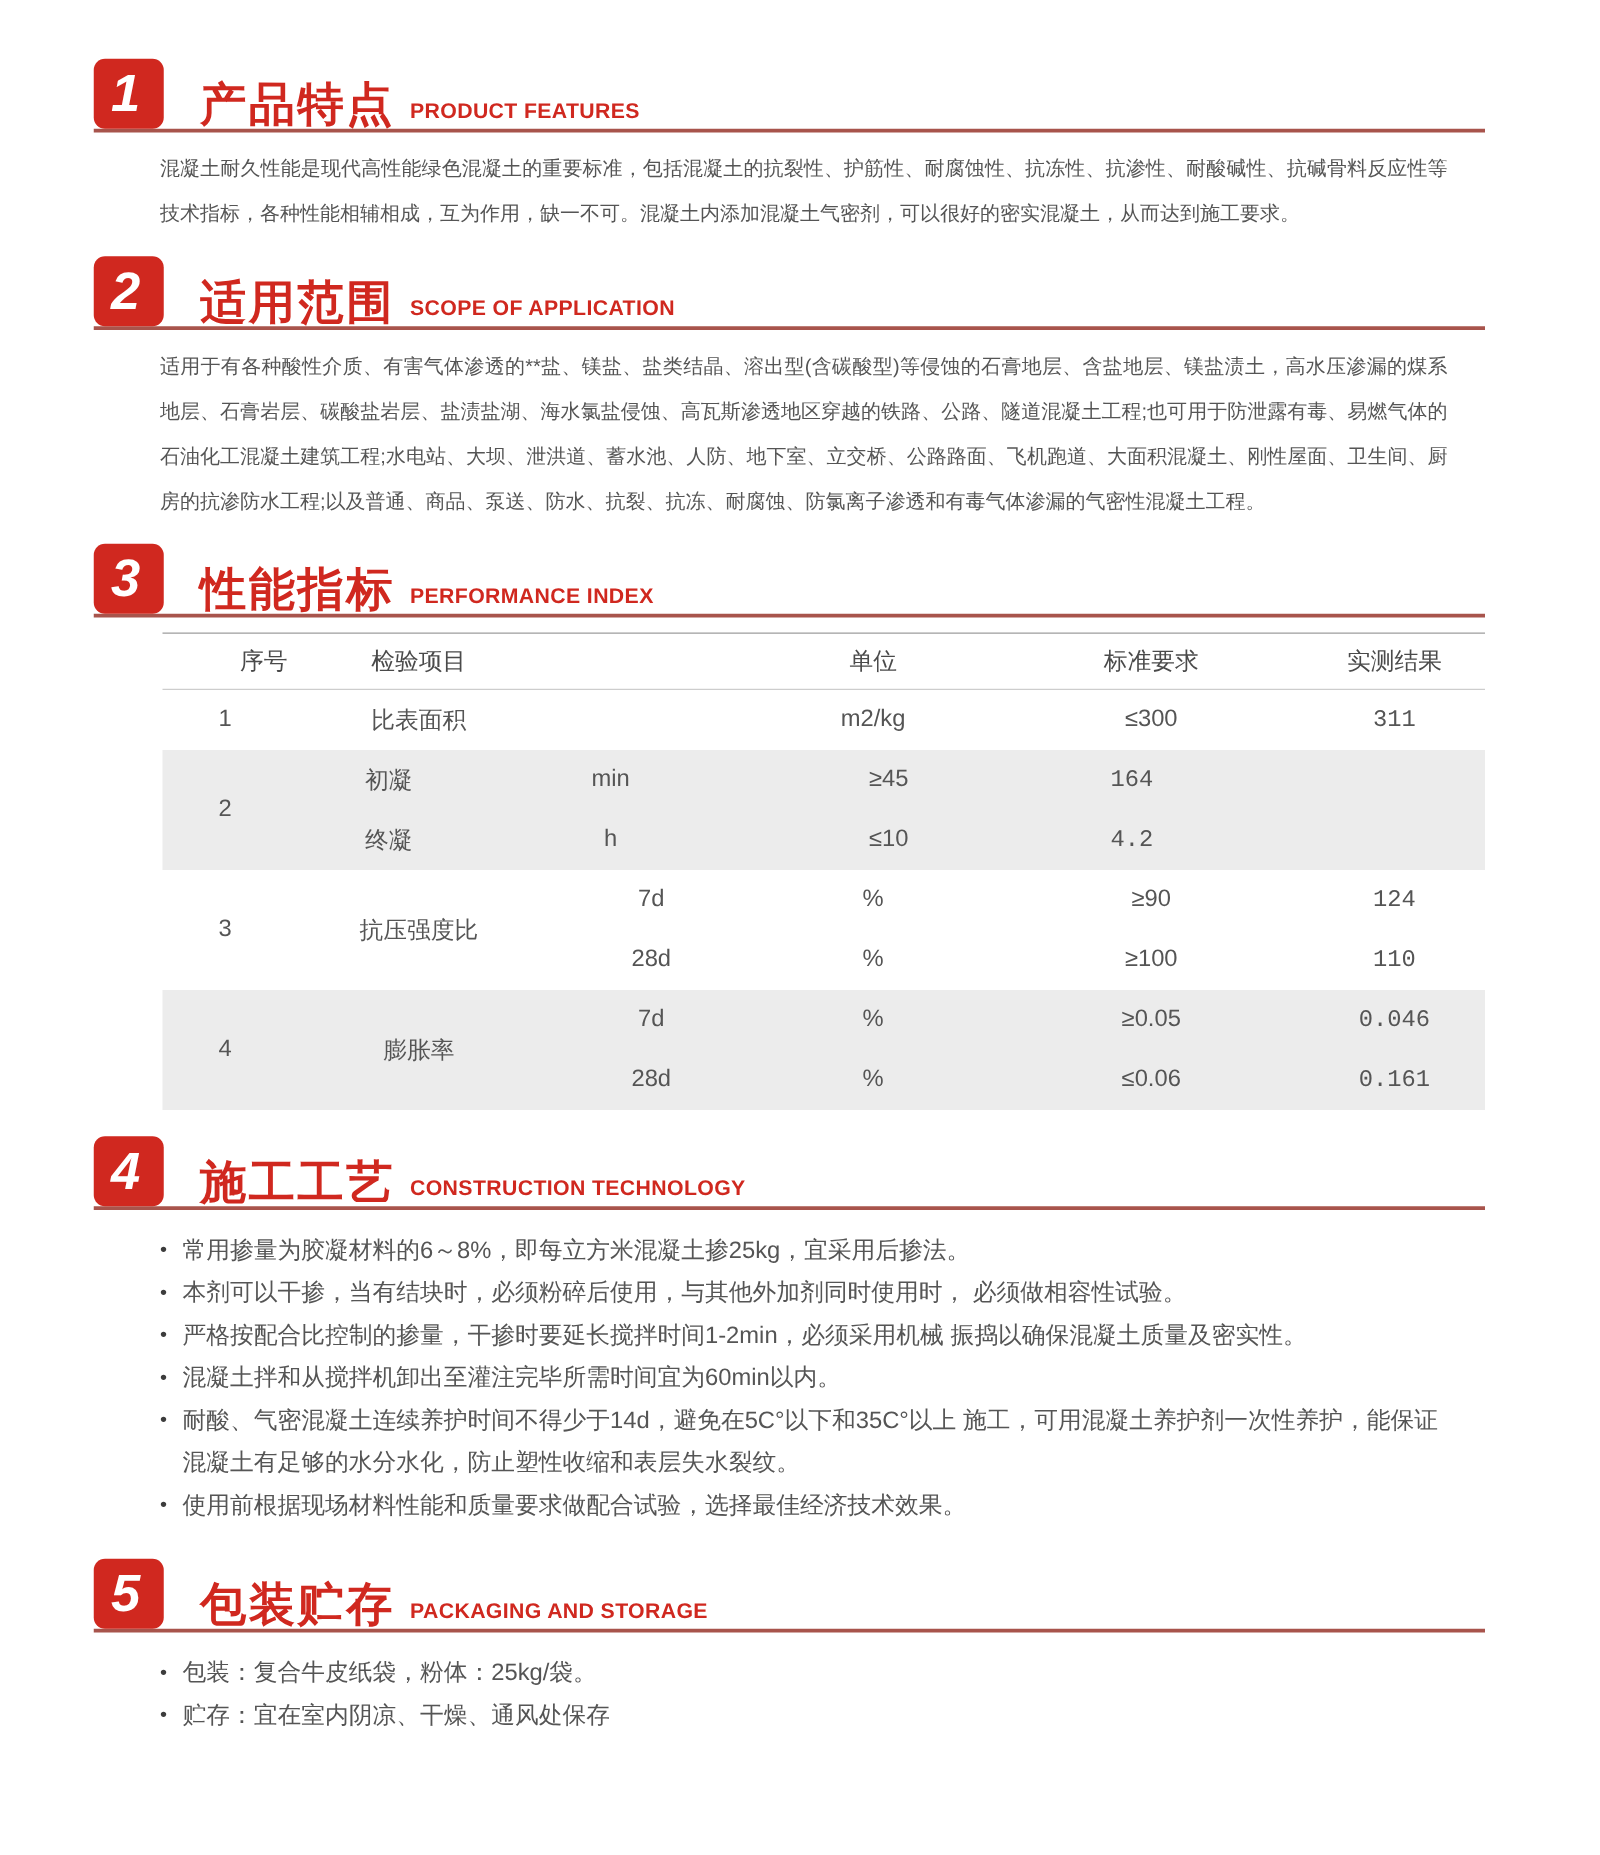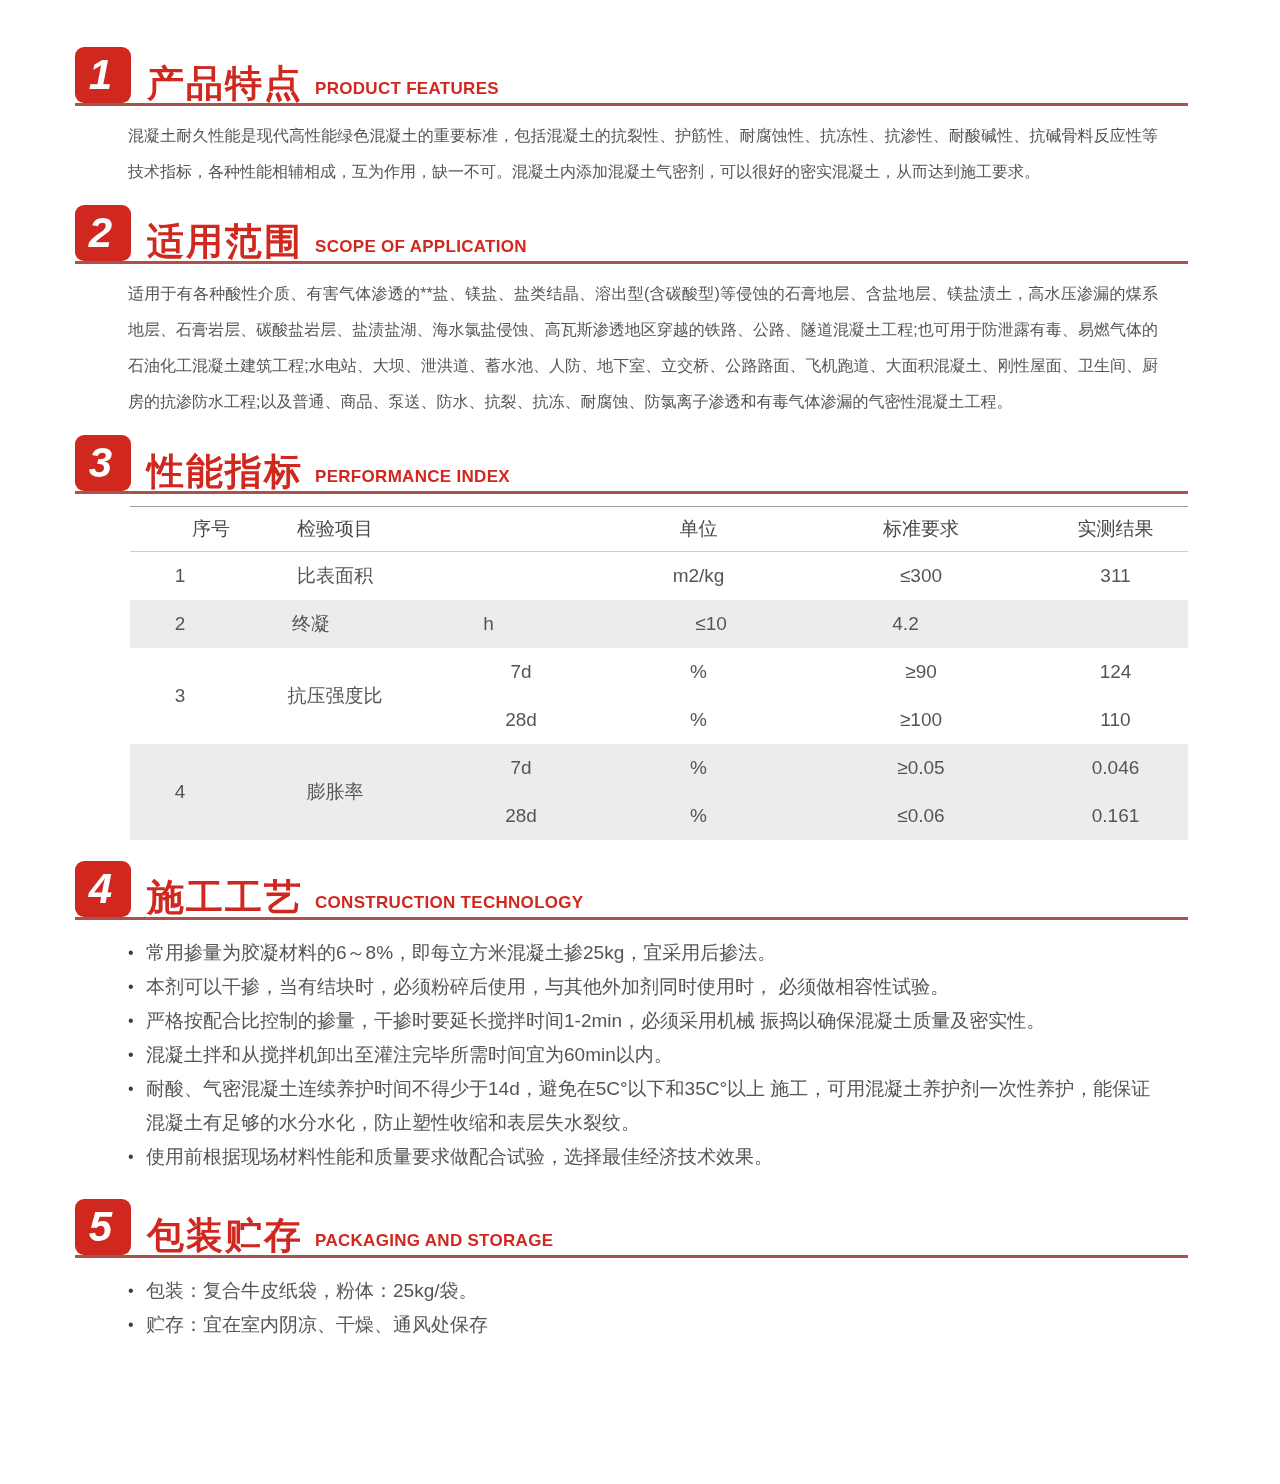--- a/index.html
+++ b/index.html
@@ -21,21 +21,21 @@
   .badge {
     width: 56px; height: 56px; flex: 0 0 56px;
     background: var(--accent, #d0281f);
     border-radius: 9px;
     color: #fff; font-size: 42px; font-weight: bold; font-style: italic;
     display: flex; align-items: center; justify-content: center;
     padding-right: 5px; line-height: 1;
   }
   .sec-title {
     font-size: 37px; font-weight: bold; color: var(--accent, #d0281f);
-    margin-left: 16px; margin-bottom: 1px; line-height: 1; letter-spacing: 2px;
+    margin-left: 29px; margin-bottom: 1px; line-height: 1; letter-spacing: 2px;
   }
   .sec-sub {
     font-size: 17px; font-weight: bold; color: var(--accent, #d0281f);
     margin-left: 12px; margin-bottom: 4px; letter-spacing: 0.3px;
   }
 
   .para {
     margin: 12px 0 14px 53px; width: 1030px;
     font-size: 16px; line-height: 36px; text-align: justify;
     color: var(--body-text, #555);
@@ -48,21 +48,21 @@
     border-top: 1px solid var(--table-border-top, #9d9d9d);
     border-bottom: 1px solid var(--table-border-bottom, #cdcdcd);
     color: #4a4a4a;
   }
   .cell { flex: 0 0 auto; text-align: center; }
   .c-seq  { width: 100px; text-align: right; }
   .c-item { width: 210px; text-align: center; }
   .c-sub  { width: 150px; padding-left: 12px; }
   .c-unit { width: 210px; padding-left: 7px; }
   .c-std  { width: 235px; padding-left: 7px; }
-  .c-res  { width: 153px; padding-left: 8px; }
+  .c-res  { width: 153px; padding-left: 8px; font-family: Liberation Mono, monospace; }
 
   .tgroup { display: flex; align-items: stretch; }
   .tgroup.shaded { background: var(--table-shade, #ececec); }
   .tgroup .c-seq, .tgroup .c-item { display: flex; align-items: center; justify-content: center; }
   .subrows { flex: 1 1 auto; display: flex; flex-direction: column; }
   .subrow { height: 48px; display: flex; align-items: center; }
 
   
   .bullets { margin: 16px 0 0 53px; width: 1040px; }
   .bullet-item { display: flex; align-items: flex-start; font-size: 19px; line-height: 34px; color: var(--body-text, #555); }
@@ -118,20 +118,26 @@
                 <div class="cell c-unit">m2/kg</div>
                 <div class="cell c-std">≤300</div>
                 <div class="cell c-res">311</div>
               </div>
             </div>
           </div>
           <div class="tgroup shaded">
             <div class="cell c-seq">2</div>
             <div class="subrows">
               <div class="subrow">
+                <div class="cell c-sub">初凝</div>
+                <div class="cell c-unit">min</div>
+                <div class="cell c-std">≥45</div>
+                <div class="cell c-res">164</div>
+              </div>
+              <div class="subrow">
                 <div class="cell c-sub">终凝</div>
                 <div class="cell c-unit">h</div>
                 <div class="cell c-std">≤10</div>
                 <div class="cell c-res">4.2</div>
               </div>
             </div>
           </div>
           <div class="tgroup">
             <div class="cell c-seq">3</div>
             <div class="cell c-item">抗压强度比</div>

